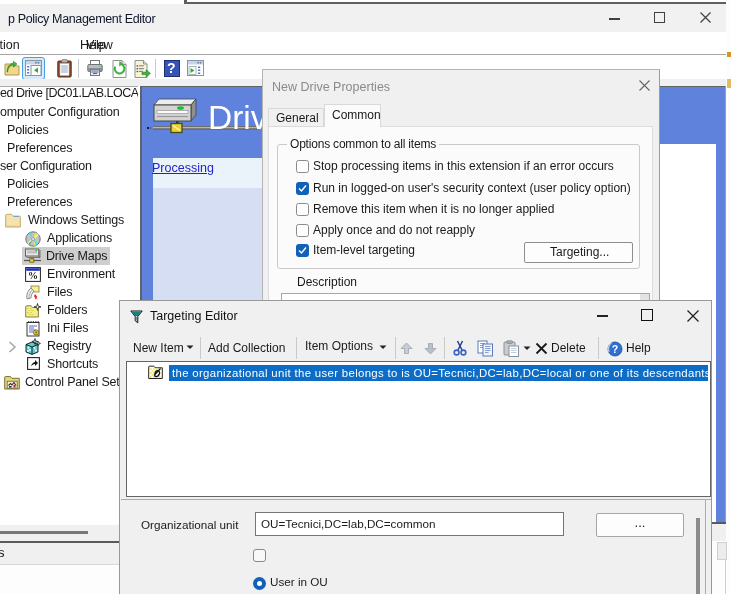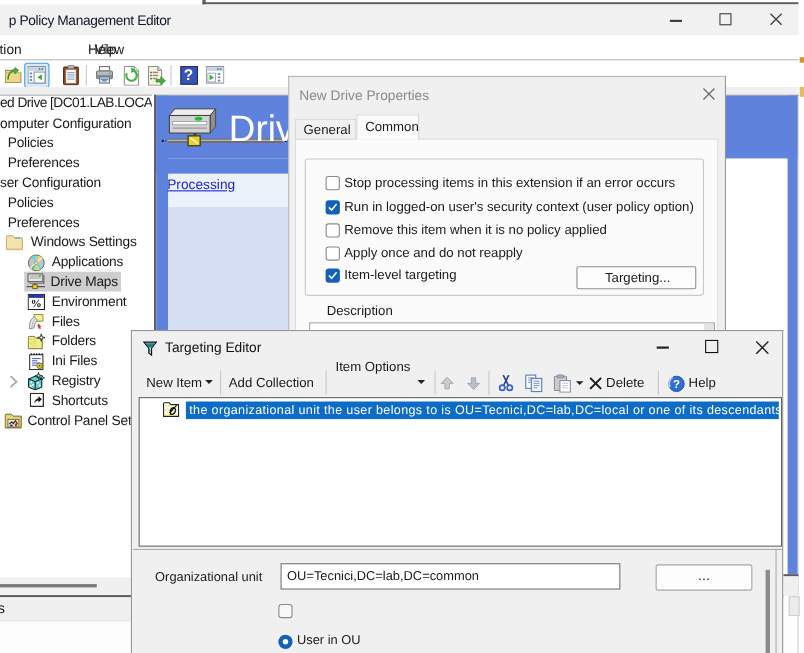--- a/index.html
+++ b/index.html
@@ -271,30 +271,31 @@
   </svg>
 
   <div class="abs" style="left:5px;top:56px;width:385px;height:467px;background:#fbfbfb;border:1px solid #dcdcdc;box-sizing:border-box;"></div>
 
   <div class="abs" style="left:5px;top:38px;width:56px;height:19px;background:#f0f0f0;border:1px solid #d9d9d9;box-sizing:border-box;"></div>
   <div class="tx" style="left:13px;top:40px;font-size:12px;">General</div>
   <div class="abs" style="left:61px;top:34px;width:57px;height:23px;background:#fbfbfb;border:1px solid #d9d9d9;border-bottom:none;box-sizing:border-box;"></div>
   <div class="tx" style="left:69px;top:37px;font-size:12px;">Common</div>
 
   <div class="abs" style="left:14px;top:74px;width:361px;height:123px;border:1px solid #c9c9c9;border-radius:3px;"></div>
+  <div class="tx" style="left:24px;top:66px;font-size:12px;background:#fbfbfb;padding:0 3px;letter-spacing:-0.2px;">Options common to all items</div>
 
   <div class="abs" style="left:33px;top:89.5px;width:13px;height:13px;background:#fff;border:1px solid #8a8a8a;border-radius:2.5px;box-sizing:border-box;"></div>
   <div class="tx" style="left:50px;top:88px;font-size:12px;">Stop processing items in this extension if an error occurs</div>
   <div class="abs" style="left:33px;top:111.5px;width:13px;height:13px;background:#1261b8;border-radius:3px;"></div>
   <svg class="abs" style="left:35px;top:113.5px;" width="9" height="9" viewBox="0 0 9 9">
       <path d="M1 4.5 L3.5 7 L8 1.5" stroke="#fff" stroke-width="1.4" fill="none"></path>
     </svg>
   <div class="tx" style="left:50px;top:110px;font-size:12px;">Run in logged-on user's security context (user policy option)</div>
   <div class="abs" style="left:33px;top:132.5px;width:13px;height:13px;background:#fff;border:1px solid #8a8a8a;border-radius:2.5px;box-sizing:border-box;"></div>
-  <div class="tx" style="left:50px;top:131px;font-size:12px;">Remove this item when it is no policy applied</div>
+  <div class="tx" style="left:50px;top:131px;font-size:12px;">Remove this item when it is no longer applied</div>
   <div class="abs" style="left:33px;top:153.5px;width:13px;height:13px;background:#fff;border:1px solid #8a8a8a;border-radius:2.5px;box-sizing:border-box;"></div>
   <div class="tx" style="left:50px;top:152px;font-size:12px;">Apply once and do not reapply</div>
   <div class="abs" style="left:33px;top:173.5px;width:13px;height:13px;background:#1261b8;border-radius:3px;"></div>
   <svg class="abs" style="left:35px;top:175.5px;" width="9" height="9" viewBox="0 0 9 9">
       <path d="M1 4.5 L3.5 7 L8 1.5" stroke="#fff" stroke-width="1.4" fill="none"></path>
     </svg>
   <div class="tx" style="left:50px;top:172px;font-size:12px;">Item-level targeting</div>
 
   <div class="abs" style="left:261px;top:172px;width:109px;height:21px;background:#fdfdfd;border:1px solid #8f8f8f;border-radius:2px;box-sizing:border-box;"></div>
   <div class="tx" style="left:287px;top:174px;font-size:12px;">Targeting...</div>
@@ -318,21 +319,21 @@
     <path d="M1.5 1.5 L12.5 12.5 M12.5 1.5 L1.5 12.5" stroke="#222" stroke-width="1.3" fill="none"></path>
   </svg>
 
   <div class="tx" style="left:13px;top:39px;font-size:12px;">New Item</div>
   <svg class="abs" style="left:66px;top:44px;" width="8" height="5" viewBox="0 0 8 5">
       <path d="M0.5 0.5 L4 4 L7.5 0.5 Z" fill="#222"></path>
     </svg>
   <div class="abs" style="left:80px;top:36px;width:1px;height:22px;background:#c9c9c9;"></div>
   <div class="tx" style="left:88px;top:39px;font-size:12px;">Add Collection</div>
   <div class="abs" style="left:176px;top:36px;width:1px;height:22px;background:#c9c9c9;"></div>
-  <div class="tx" style="left:185px;top:24px;font-size:12px;">Item Options</div>
+  <div class="tx" style="left:185px;top:37px;font-size:12px;">Item Options</div>
   <svg class="abs" style="left:259px;top:44px;" width="8" height="5" viewBox="0 0 8 5">
       <path d="M0.5 0.5 L4 4 L7.5 0.5 Z" fill="#222"></path>
     </svg>
   <div class="abs" style="left:275px;top:36px;width:1px;height:22px;background:#c9c9c9;"></div>
 
   <svg class="abs" style="left:280px;top:41px;" width="13" height="13" viewBox="0 0 13 13">
     <path d="M6.5 1 L12 6.5 L8.5 6.5 L8.5 11.5 L4.5 11.5 L4.5 6.5 L1 6.5 Z" fill="#c7cdd4" stroke="#9aa2ab" stroke-width="0.8"></path>
   </svg>
   <svg class="abs" style="left:304px;top:41px;" width="13" height="13" viewBox="0 0 13 13">
     <path d="M6.5 12 L12 6.5 L8.5 6.5 L8.5 1.5 L4.5 1.5 L4.5 6.5 L1 6.5 Z" fill="#b9c0c9" stroke="#9aa2ab" stroke-width="0.8"></path>

